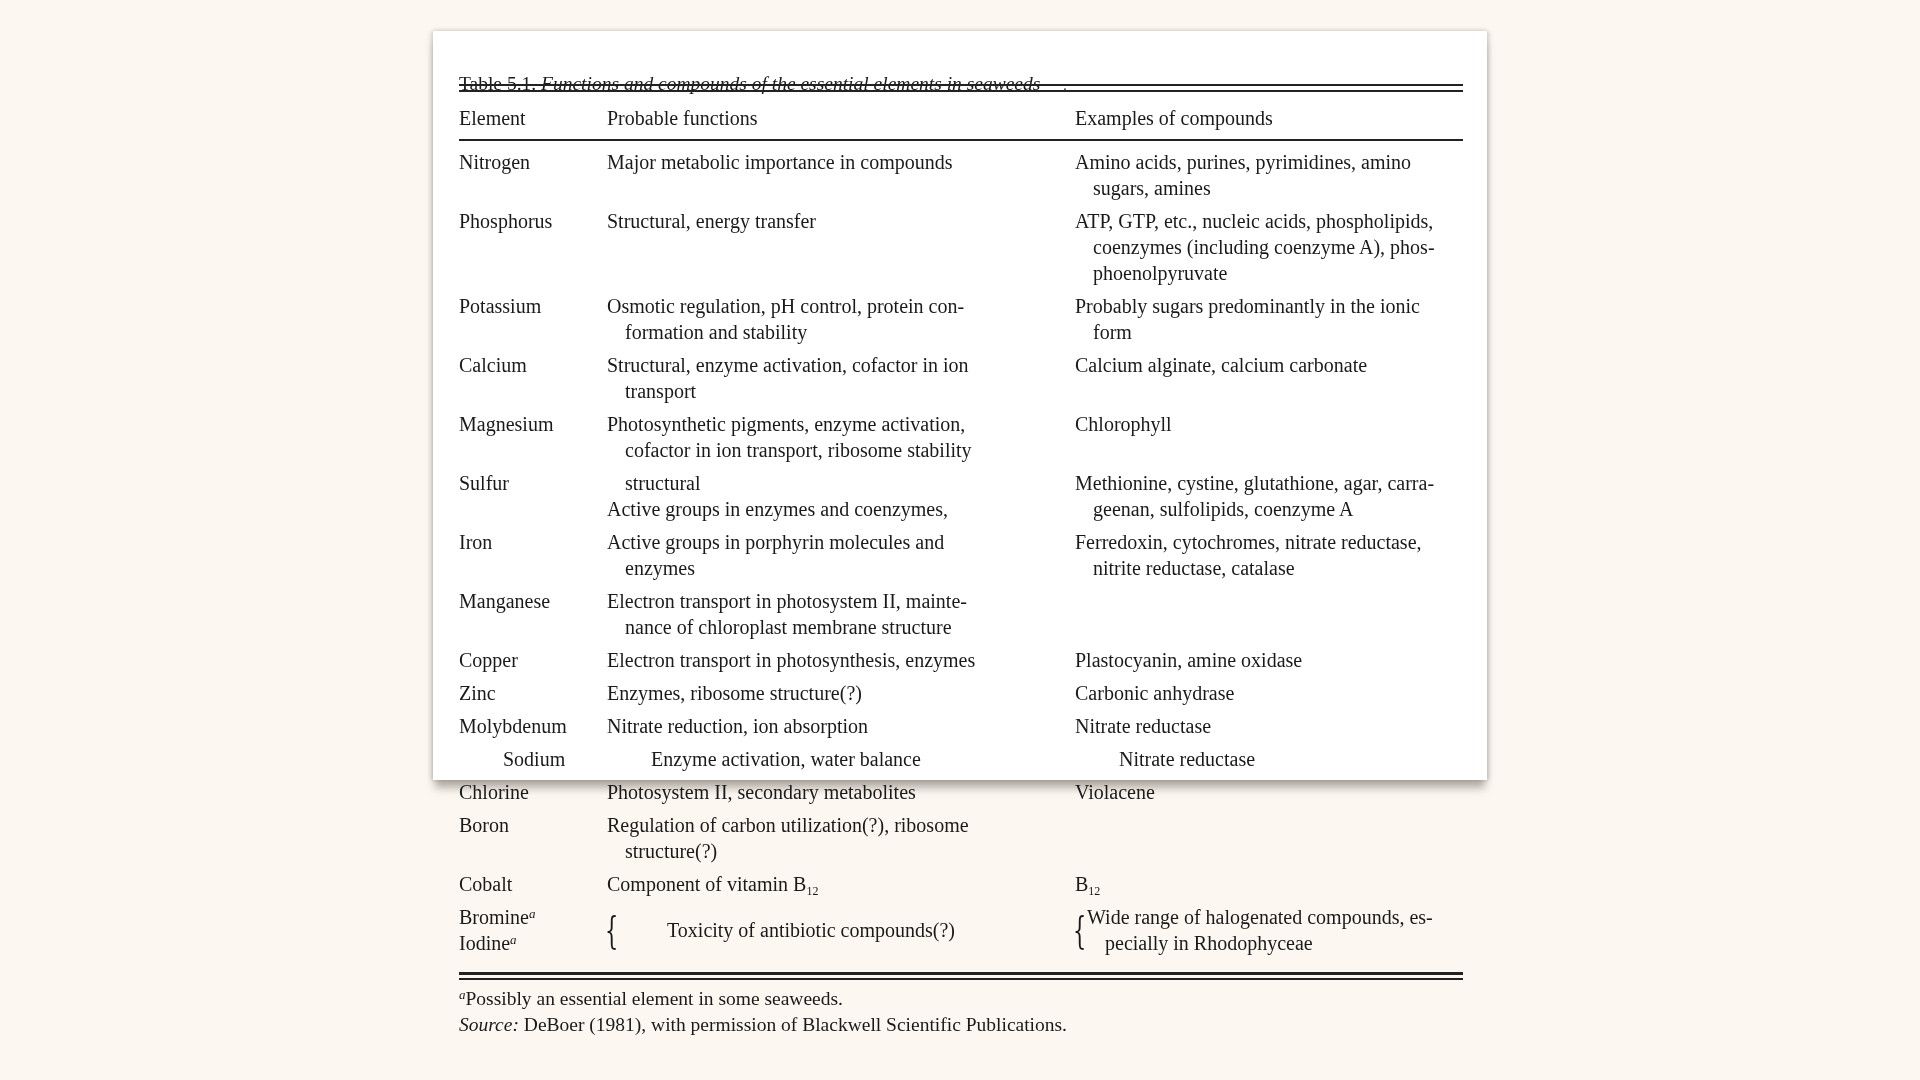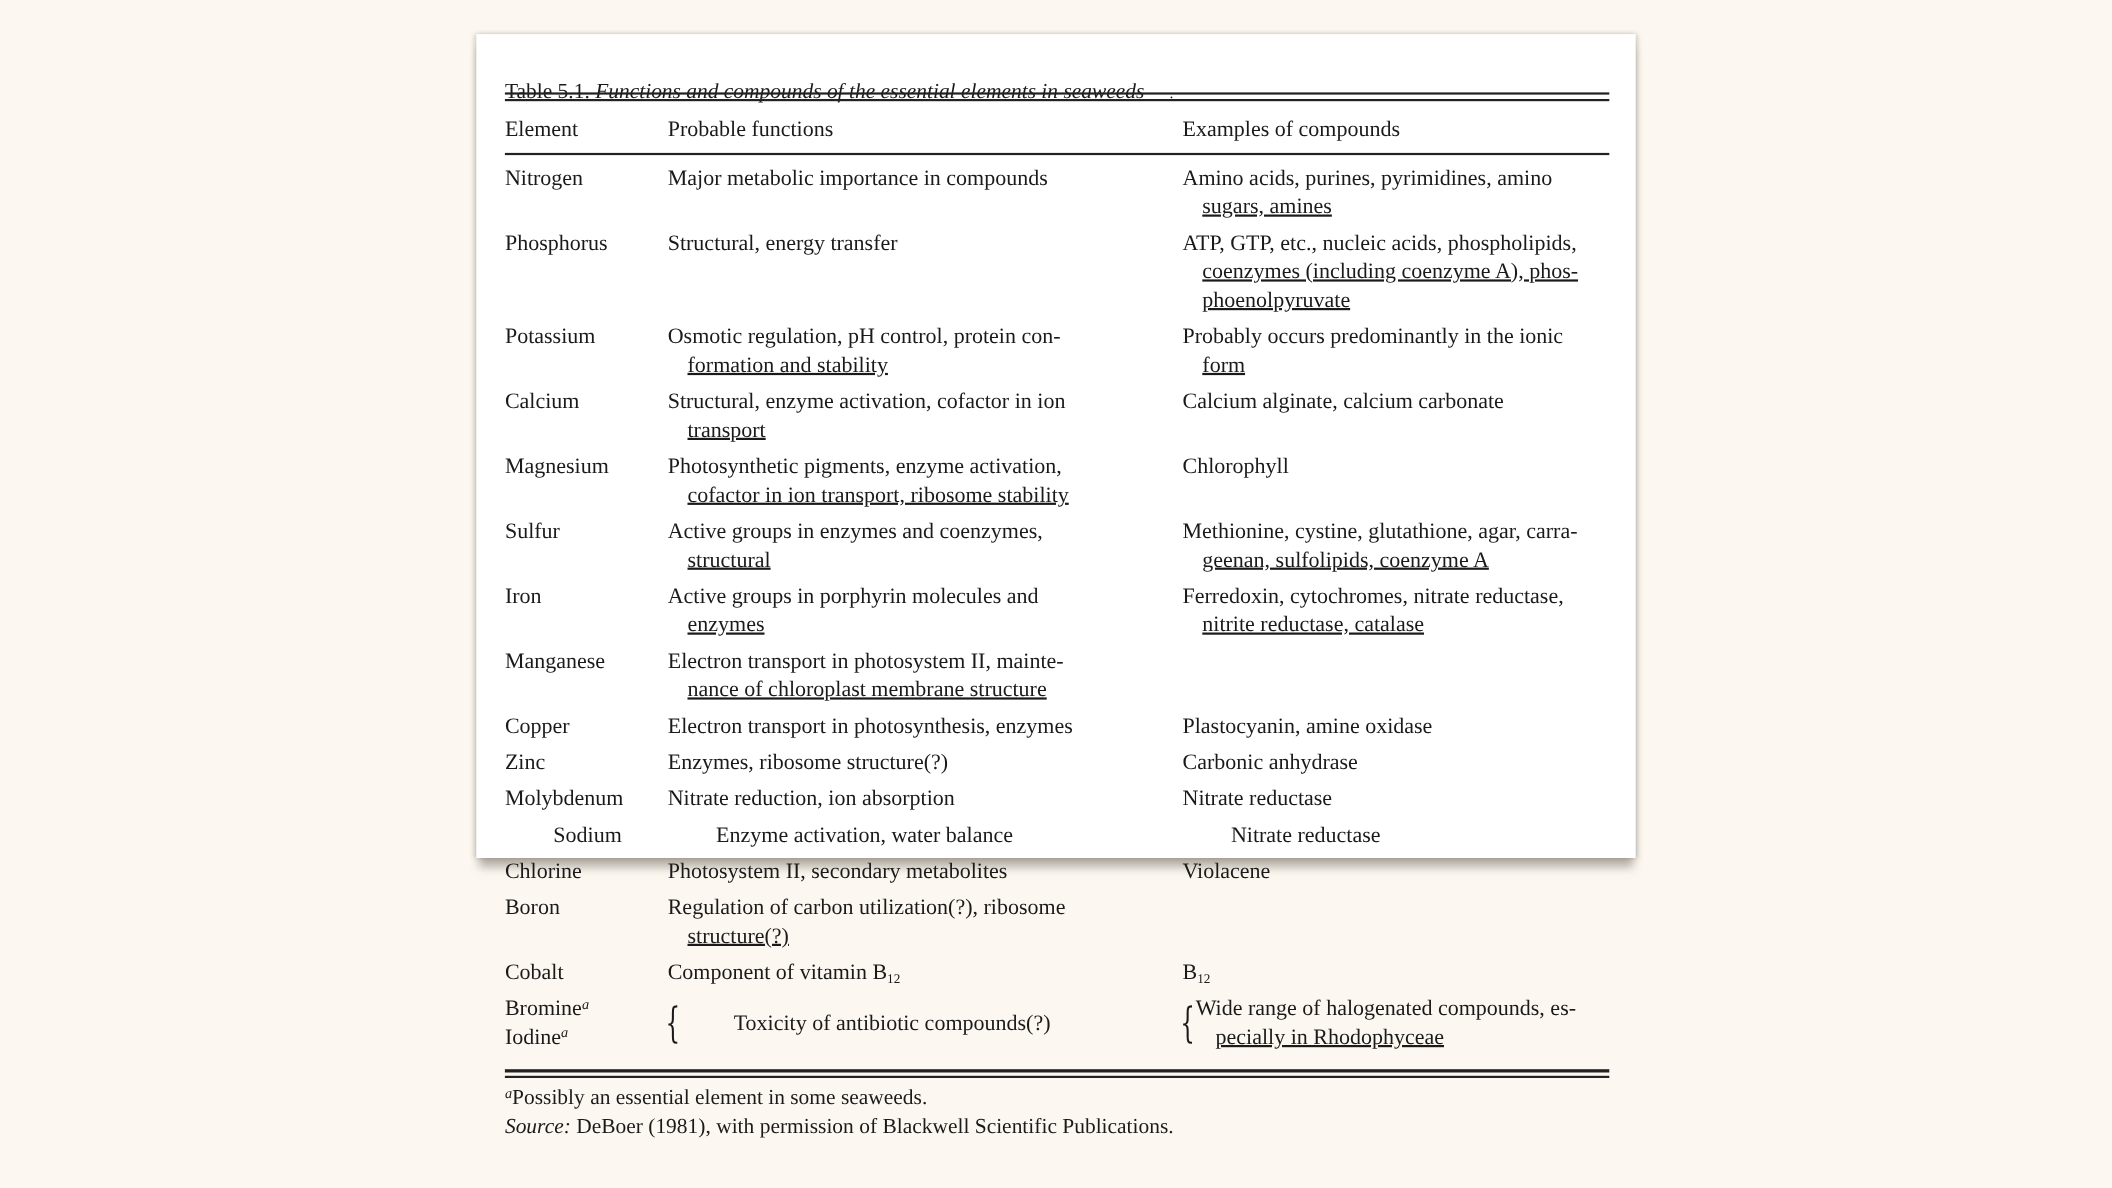--- a/index.html
+++ b/index.html
@@ -37,21 +37,21 @@
   .col-el { position: absolute; left: 0; }
   .col-fn { position: absolute; left: 148px; width: 420px; }
   .col-ex { position: absolute; left: 616px; width: 390px; }
 
   .header-row { position: absolute; top: 74px; left: 0; width: 1004px; height: 26px; font-size: 20px; line-height: 26px; }
 
   .rows { position: absolute; top: 118px; left: 0; width: 1004px; }
   .row { position: relative; width: 1004px; font-size: 20px; line-height: 26px; padding-bottom: 7px; }
   .row .col-el, .row .col-fn, .row .col-ex { top: 0; }
   .line { display: block; white-space: nowrap; }
-  .line.cont { padding-left: 18px; text-decoration: underline; }
+  .line.cont { padding-left: 18px; }
   sub { font-size: 12px; vertical-align: -4px; line-height: 0; }
   sup.fn { font-style: italic; font-size: 13px; vertical-align: 6px; line-height: 0; }
 
   .brace {
     position: absolute; left: -2px; top: 2px;
     font-size: 38px; line-height: 48px; transform: scaleX(0.55); transform-origin: left;
     font-family: "DejaVu Serif", serif; font-weight: 200;
   }
   .brace-row .col-fn .single { position: absolute; left: 12px; top: 13px; white-space: nowrap; margin-left: 48px; }
   .brace-row .col-ex .lines { position: absolute; left: 12px; top: 0; }
@@ -103,21 +103,21 @@
             <span class="line cont">phoenolpyruvate</span>
           </span>
         </div>
         <div class="row" style="height: 52px;">
           <span class="col-el">Potassium</span>
           <span class="col-fn">
             <span class="line">Osmotic regulation, pH control, protein con-</span>
             <span class="line cont">formation and stability</span>
           </span>
           <span class="col-ex">
-            <span class="line">Probably occurs predominantly in the ionic</span>
+            <span class="line">Probably sugars predominantly in the ionic</span>
             <span class="line cont">form</span>
           </span>
         </div>
         <div class="row" style="height: 52px;">
           <span class="col-el">Calcium</span>
           <span class="col-fn">
             <span class="line">Structural, enzyme activation, cofactor in ion</span>
             <span class="line cont">transport</span>
           </span>
           <span class="col-ex">
@@ -130,22 +130,22 @@
             <span class="line">Photosynthetic pigments, enzyme activation,</span>
             <span class="line cont">cofactor in ion transport, ribosome stability</span>
           </span>
           <span class="col-ex">
             <span class="line">Chlorophyll</span>
           </span>
         </div>
         <div class="row" style="height: 52px;">
           <span class="col-el">Sulfur</span>
           <span class="col-fn">
+            <span class="line cont">structural</span>
             <span class="line">Active groups in enzymes and coenzymes,</span>
-            <span class="line cont">structural</span>
           </span>
           <span class="col-ex">
             <span class="line">Methionine, cystine, glutathione, agar, carra-</span>
             <span class="line cont">geenan, sulfolipids, coenzyme A</span>
           </span>
         </div>
         <div class="row" style="height: 52px;">
           <span class="col-el">Iron</span>
           <span class="col-fn">
             <span class="line">Active groups in porphyrin molecules and</span>

